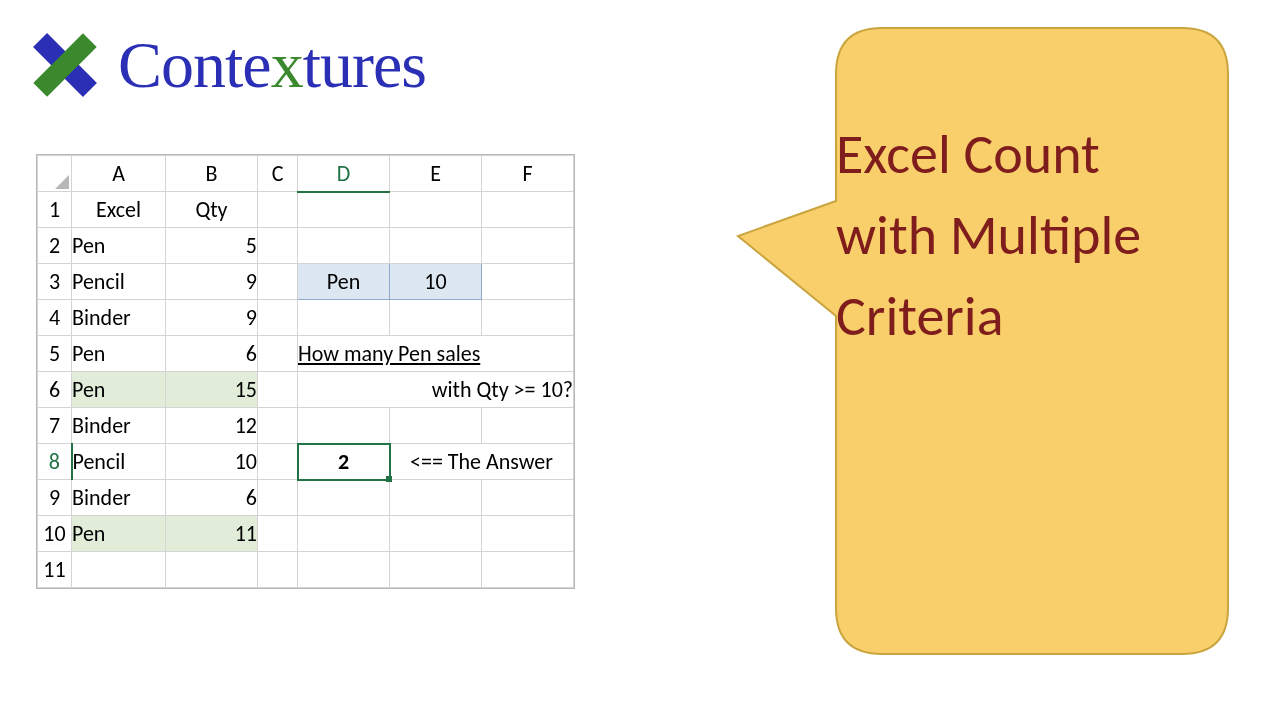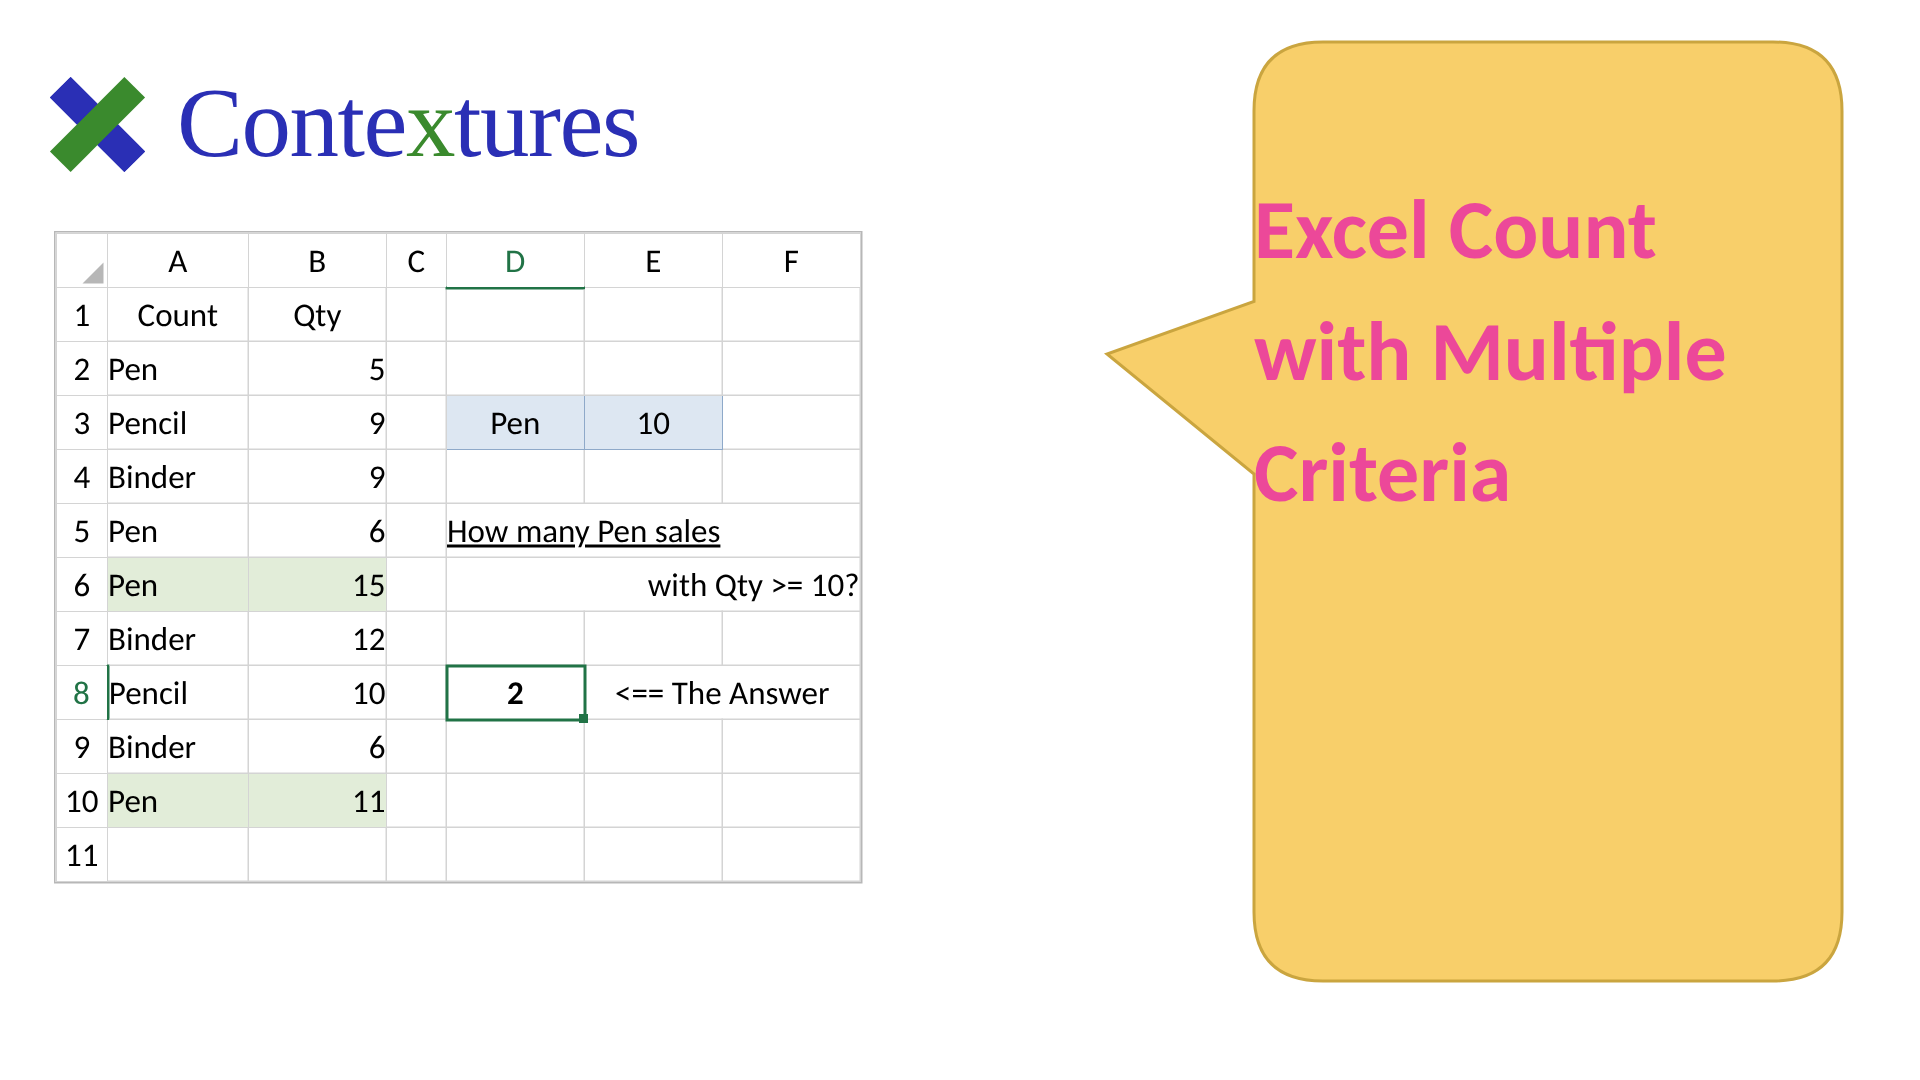--- a/index.html
+++ b/index.html
@@ -14,21 +14,20 @@
   }
 
   
   .logo-wrap {
     position: absolute;
     left: 26px;
     top: 26px;
     display: flex;
     align-items: center;
     gap: 14px;
-    margin-top: 18px;
   }
   .logo-mark {
     width: 78px;
     height: 78px;
     position: relative;
   }
   .logo-text {
     font-family: "Times New Roman", serif;
     font-size: 66px;
     font-weight: 400;
@@ -148,23 +147,23 @@
   }
   .callout-body {
     position:absolute;
     left:58px; top:0;
     width:442px; height:630px;
     background:#f8cf6a;
     border:2px solid #caa53f;
     border-radius:48px;
     padding:88px 46px 0 48px;
     font-size:56px;
-    font-weight:700;
+    font-weight:400;
     line-height:1.45;
-    color:#ec4899;
+    color:#7f1d1d;
   }
   .callout svg { position:absolute; left:0; top:0; }
 </style>
 </head>
 <body>
 
 <div class="logo-wrap">
   <div class="logo-mark">
     <svg viewBox="0 0 80 80" width="78" height="78">
       <g transform="translate(40,40) rotate(45)">
@@ -188,21 +187,21 @@
       <td class="col-hdr colA">A</td>
       <td class="col-hdr colB">B</td>
       <td class="col-hdr colC">C</td>
       <td class="col-hdr colD selected">D</td>
       <td class="col-hdr colE">E</td>
       <td class="col-hdr colF">F</td>
     </tr>
 
     <tr>
       <td class="row-hdr">1</td>
-      <td class="hdr-blue">Count</td>
+      <td class="hdr-blue">Excel</td>
       <td class="hdr-blue">Qty</td>
       <td></td>
       <td></td>
       <td></td>
       <td></td>
     </tr>
 
     <tr>
       <td class="row-hdr">2</td>
       <td class="txt">Pen</td>

